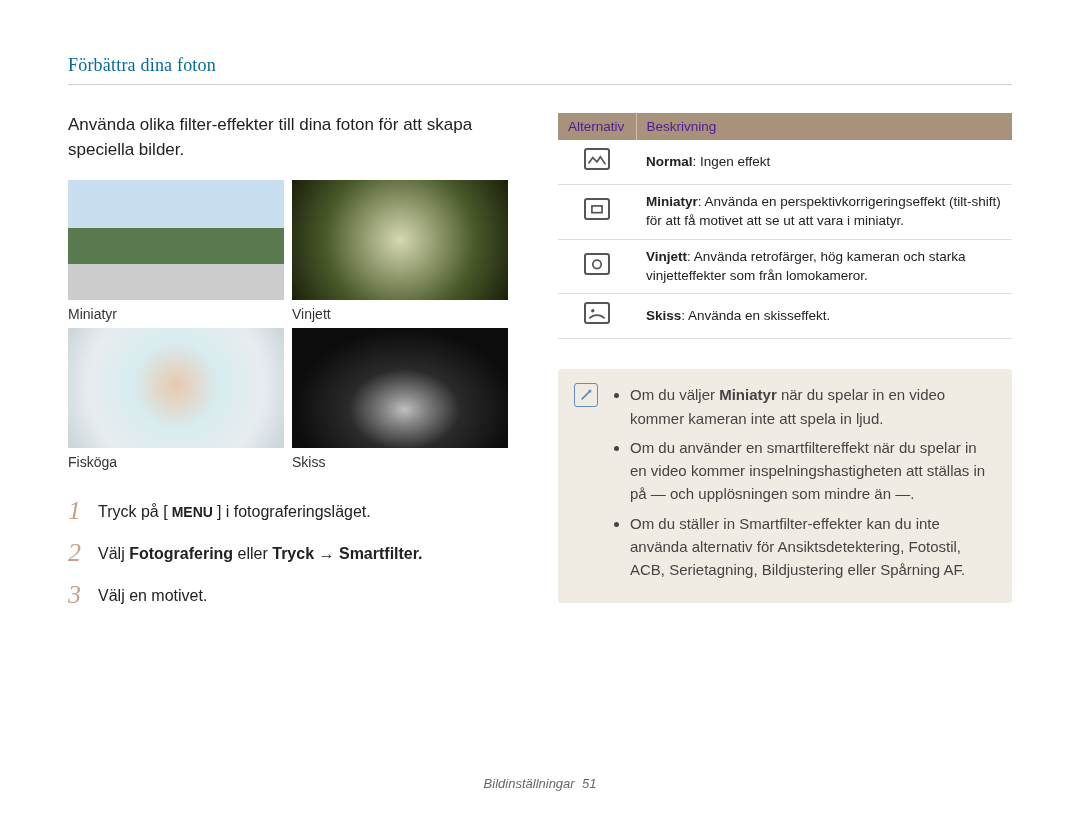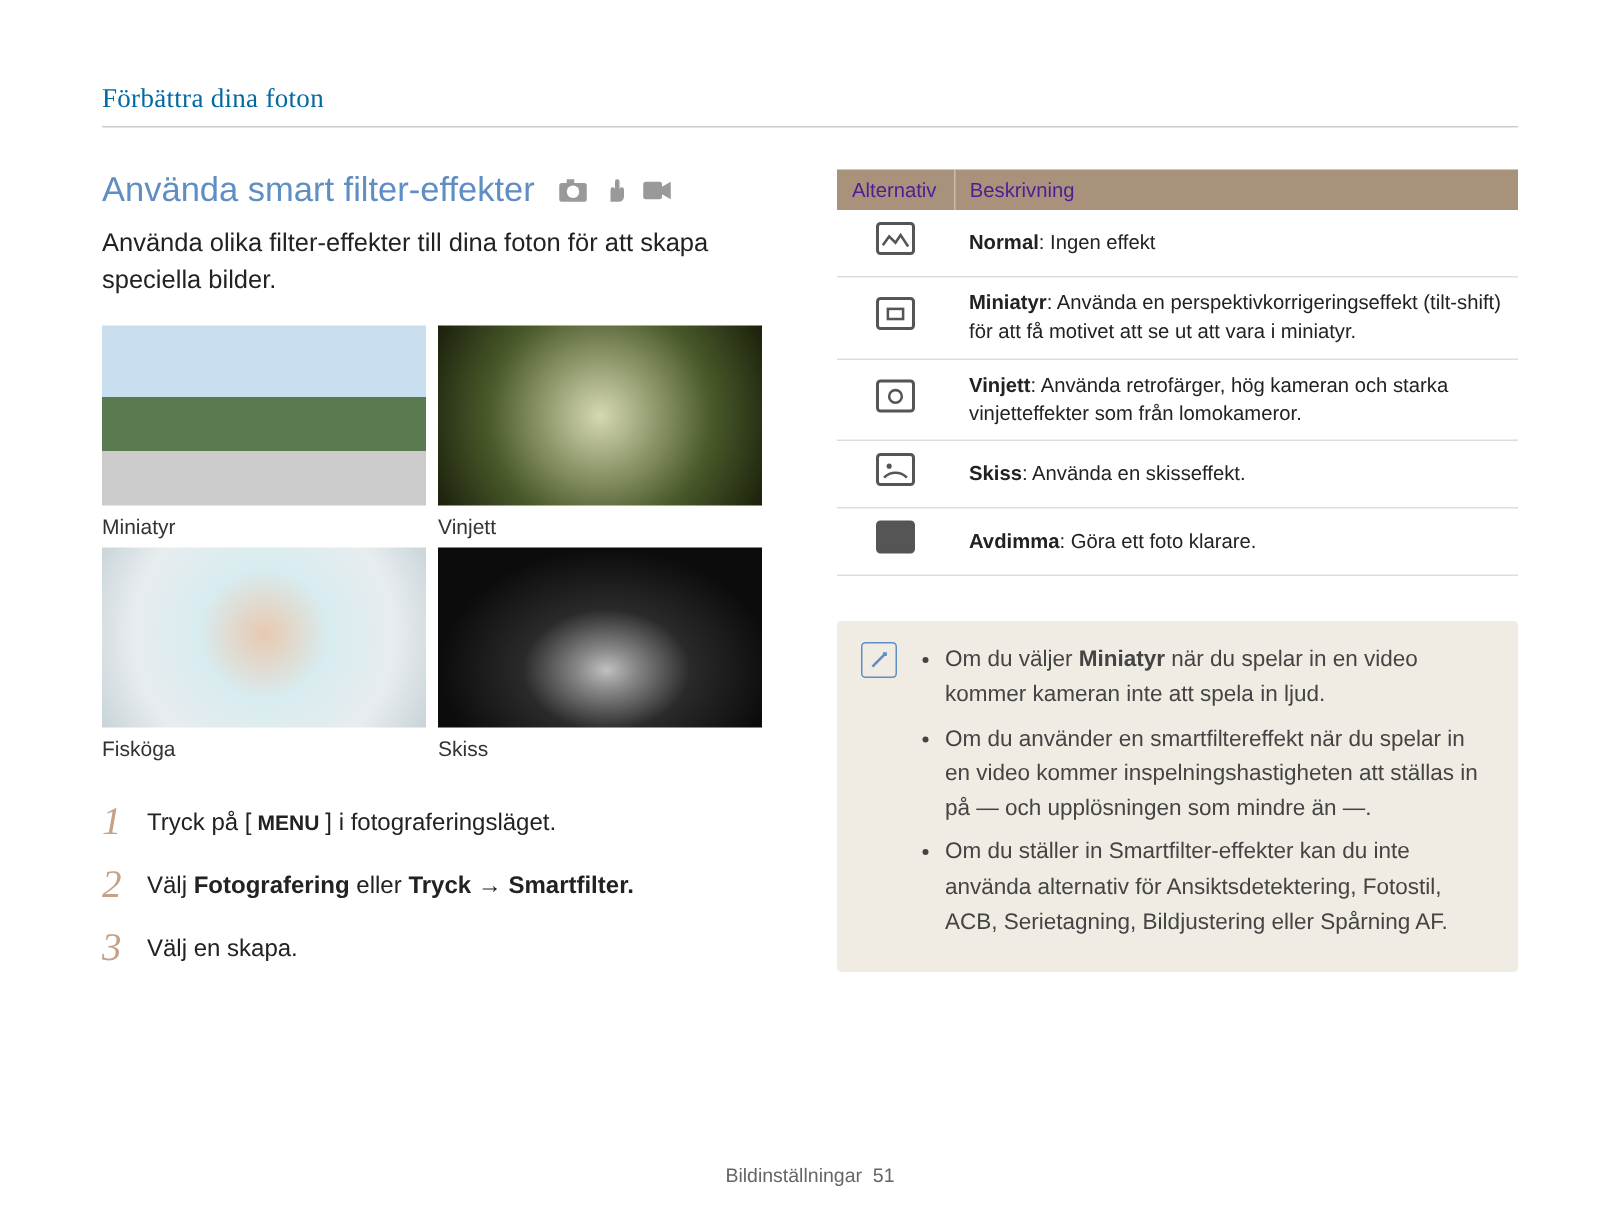--- a/index.html
+++ b/index.html
@@ -148,52 +148,36 @@
   .note-box ul { list-style: disc; padding-left: 16px; }
   .note-box li { margin-bottom: 6px; }
 
   .footer {
     position: absolute;
     bottom: 24px;
     left: 0; right: 0;
     text-align: center;
     font-size: 13px;
     color: #666;
+    font-style: italic;
   }
 
   
   .img-miniatyr { background: linear-gradient(#c9dff0 40%, #5a7a4f 40% 70%, #ccc 70%); }
   .img-vinjett { background: radial-gradient(circle at 50% 50%, #d6d8b2 0%, #4a5a2a 60%, #1a1f0b 100%); }
   .img-fiskoga { background: radial-gradient(circle at 50% 48%, #e8c9b0 0%, #d8ecf0 35%, #e8ecef 70%, #c8d4d8 100%); }
   .img-skiss { background: radial-gradient(ellipse at 52% 68%, #c0c0c0 0%, #888 12%, #2a2a2a 35%, #0c0c0c 70%); }
 </style>
 </head>
 <body>
 
 <div class="breadcrumb">Förbättra dina foton</div>
 
 <div class="columns">
   <div class="col-left">
-    <h1>
-      <span>Använda smart filter-effekter</span>
-      <span class="mode-icons">
-        <svg class="mode-icon" viewBox="0 0 24 20">
-            <rect x="1" y="4" width="22" height="15" rx="2" fill="#999"></rect>
-            <circle cx="12" cy="11" r="5" fill="#fff"></circle>
-            <rect x="7" y="1" width="6" height="4" fill="#999"></rect>
-          </svg>
-        <svg class="mode-icon" viewBox="0 0 24 24">
-            <path d="M8 22V11a2 2 0 114 0V4a2 2 0 114 0v7a2 2 0 114 0v6c0 3-2 5-5 5H8z" fill="#999"></path>
-          </svg>
-        <svg class="mode-icon" viewBox="0 0 24 20">
-            <rect x="1" y="3" width="15" height="14" rx="2" fill="#999"></rect>
-            <path d="M16 7l7-4v14l-7-4z" fill="#999"></path>
-          </svg>
-      </span>
-    </h1>
 
     <p class="intro">Använda olika filter-effekter till dina foton för att skapa speciella bilder.</p>
 
     <div class="sample-grid">
       <div class="sample">
         <div class="sample-img img-miniatyr"></div>
         <div class="sample-caption">Miniatyr</div>
       </div>
       <div class="sample">
         <div class="sample-img img-vinjett"></div>
@@ -217,21 +201,21 @@
         </span>
       </div>
       <div class="step">
         <span class="step-num">2</span>
         <span class="step-text">
           <span>Välj </span><span class="bold">Fotografering</span><span> eller </span><span class="bold">Tryck</span><span> → </span><span class="bold">Smartfilter.</span>
         </span>
       </div>
       <div class="step">
         <span class="step-num">3</span>
-        <span class="step-text">Välj en skapa.</span>
+        <span class="step-text">Välj en motivet.</span>
       </div>
     </div>
   </div>
 
   <div class="col-right">
     <table class="opts">
       <thead>
         <tr>
           <th>Alternativ</th>
           <th>Beskrivning</th>
@@ -255,24 +239,20 @@
                   <circle cx="13" cy="11" r="5" stroke="#555" stroke-width="2" fill="none"></circle>
                 </svg></span></td>
           <td><span class="bold">Vinjett</span><span>: Använda retrofärger, hög kameran och starka vinjetteffekter som från lomokameror.</span></td>
         </tr>
         <tr>
           <td class="icon-cell"><span class="opt-icon"><svg viewBox="0 0 26 22" style="position:absolute;inset:0">
                   <circle cx="8" cy="8" r="2" fill="#555"></circle>
                   <path d="M4 17 C9 12 17 12 22 17" stroke="#555" stroke-width="2" fill="none"></path>
                 </svg></span></td>
           <td><span class="bold">Skiss</span><span>: Använda en skisseffekt.</span></td>
-        </tr>
-        <tr>
-          <td class="icon-cell"><span class="opt-icon" style="background:#555"></span></td>
-          <td><span class="bold">Avdimma</span><span>: Göra ett foto klarare.</span></td>
         </tr>
       </tbody>
     </table>
 
     <div class="note-box">
       <div class="note-icon-wrap">
         <div class="note-icon">
           <svg viewBox="0 0 16 16">
               <path d="M3 13 L13 3 M11 3 H13 V5"></path>
             </svg>

